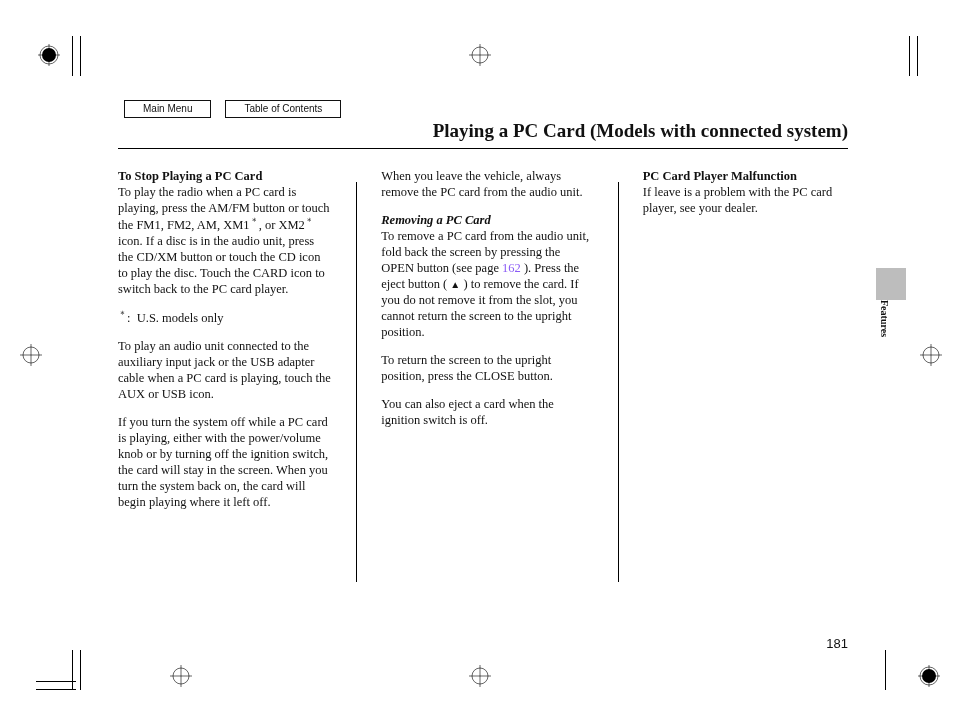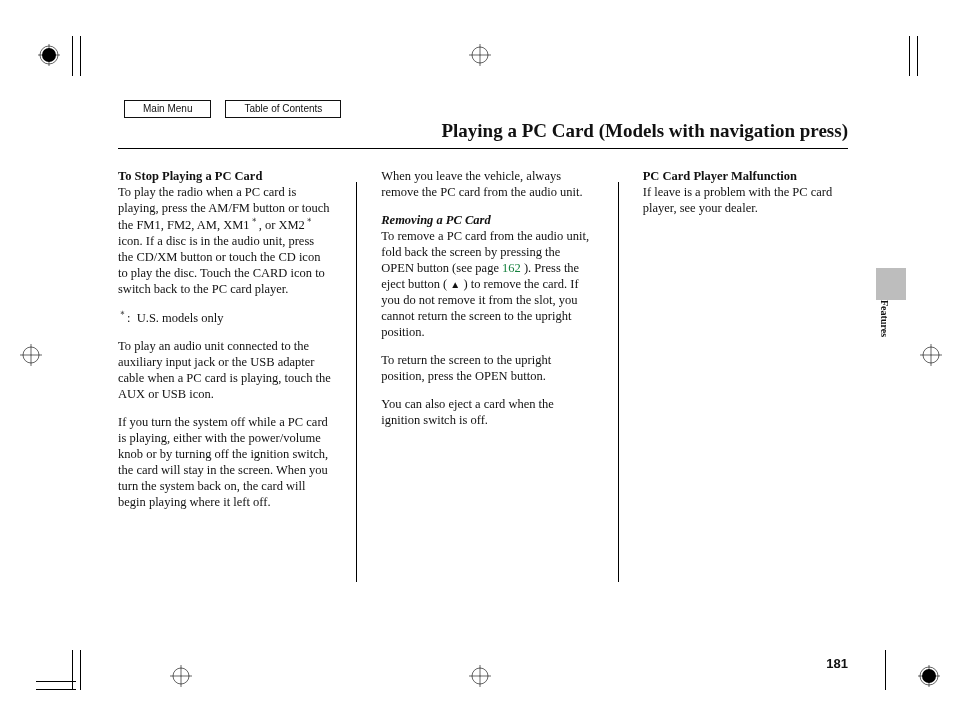--- a/index.html
+++ b/index.html
@@ -52,23 +52,23 @@
   .col { position:relative; }
   .col1 { width:236px; }
   .col2 { width:234px; }
   .col3 { width:226px; }
   .vline { width:1px; background:#000; margin:14px 0 0 0; height:400px; }
   .subhead { font-weight:bold; }
   .subhead-it { font-weight:bold; font-style:italic; }
   .para { margin: 0 0 12px 0; }
   .indented { margin-left:14px; text-indent:-14px; }
   .sup { vertical-align: super; font-size:9px; }
-  .link { color:#15803d; }
+  .link { color:#8b5cf6; }
   .eject { font-size:10px; }
-  .pagenum { position:absolute; right:106px; top:656px; font-weight:bold; font-family:Arial,Helvetica,sans-serif; font-size:13px; }
+  .pagenum { position:absolute; right:106px; top:636px; font-weight:normal; font-family:Arial,Helvetica,sans-serif; font-size:13px; }
 
   
   .sidetab { position:absolute; right:48px; top:268px; width:30px; height:32px; background:#bdbdbd; }
   .sidetab-label { position:absolute; right:64px; top:300px; font-weight:bold; font-size:10px; font-family:"Times New Roman",serif; writing-mode:vertical-rl; }
 
 </style>
 </head>
 <body>
 
 <div class="reg tl">
@@ -128,21 +128,21 @@
 <div class="cmark bl"></div>
 <div class="cmark blV"></div>
 <div class="cmark br"></div>
 
 <div class="nav">
   <div class="btn">Main Menu</div>
   <div class="btn">Table of Contents</div>
 </div>
 
 <div class="title-wrap">
-  <div class="title">Playing a PC Card (Models with navigation press)</div>
+  <div class="title">Playing a PC Card (Models with connected system)</div>
   <hr class="title-rule">
 </div>
 
 <div class="sidetab"></div>
 <div class="sidetab-label">Features</div>
 
 <div class="cols">
 
   <div class="col col1">
     <p class="para">
@@ -157,21 +157,21 @@
   </div>
 
   <div class="vline"></div>
 
   <div class="col col2">
     <p class="para">When you leave the vehicle, always remove the PC card from the audio unit.</p>
     <p class="para">
       <span class="subhead-it">Removing a PC Card</span><br>
       <span>To remove a PC card from the audio unit, fold back the screen by pressing the OPEN button (see page </span><span class="link">162</span><span> ). Press the eject button (  </span><span class="eject">▲</span><span>  ) to remove the card. If you do not remove it from the slot, you cannot return the screen to the upright position.</span>
     </p>
-    <p class="para">To return the screen to the upright position, press the OPEN button.</p>
+    <p class="para">To return the screen to the upright position, press the CLOSE button.</p>
     <p class="para">You can also eject a card when the ignition switch is off.</p>
   </div>
 
   <div class="vline"></div>
 
   <div class="col col3">
     <p class="para">
       <span class="subhead">PC Card Player Malfunction</span><br>
       <span>If leave is a problem with the PC card player, see your dealer.</span>
     </p>

